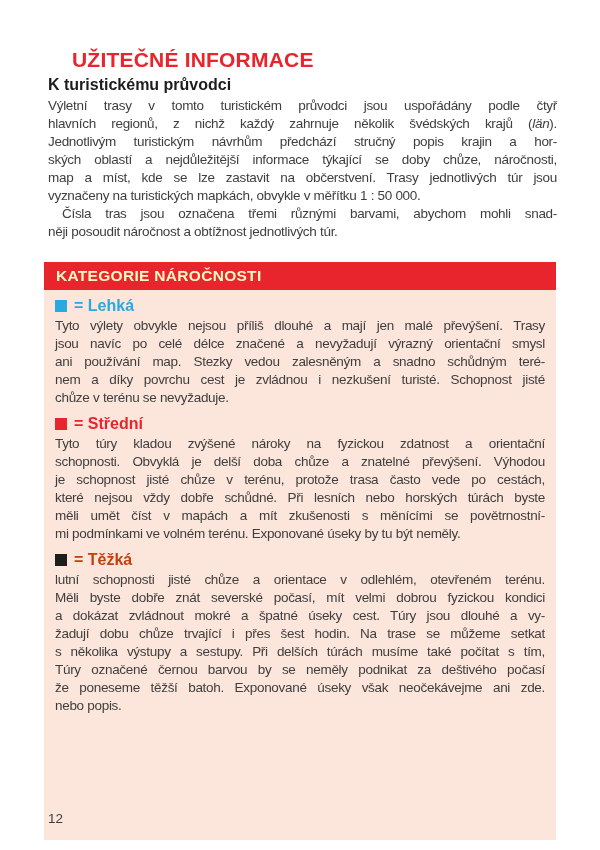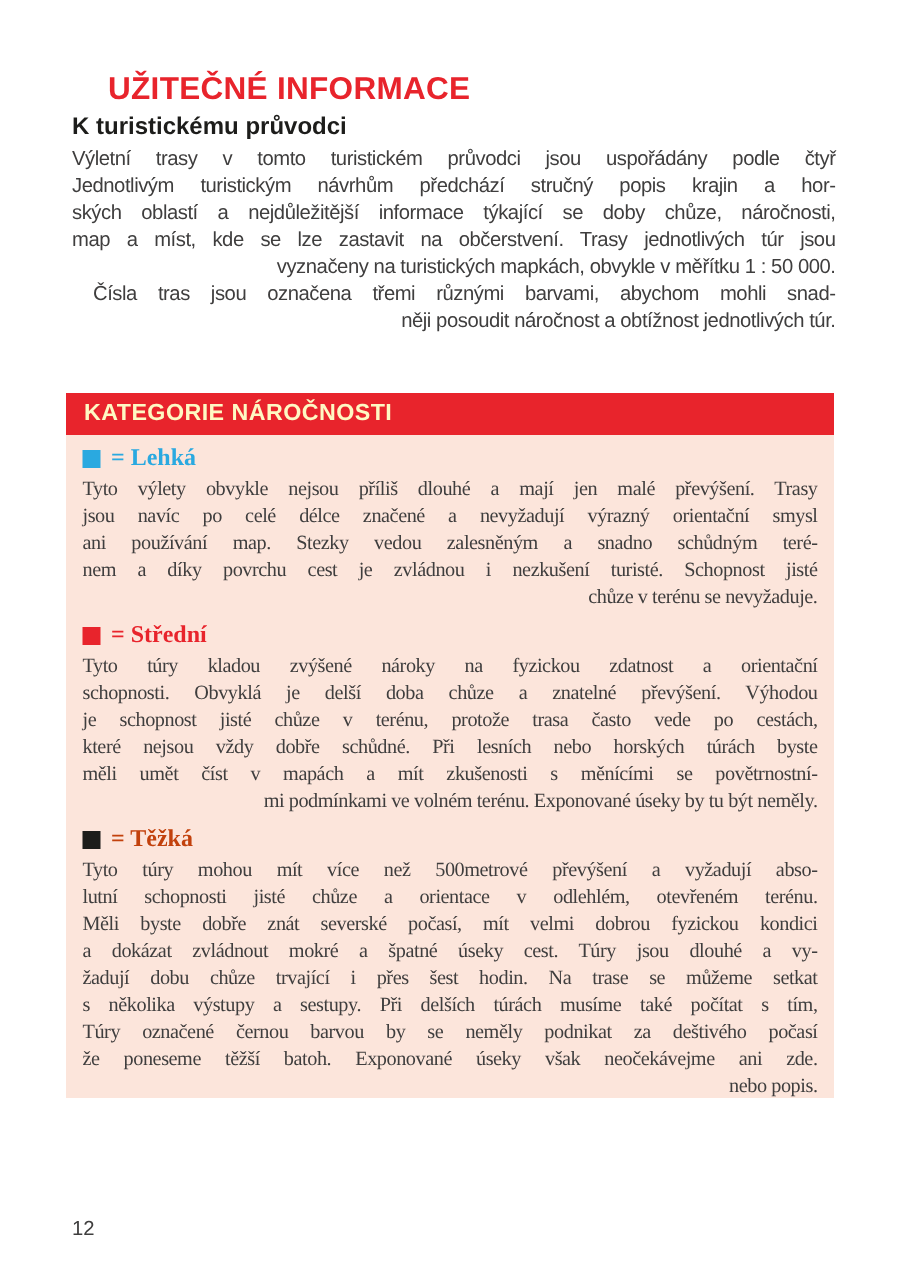--- a/index.html
+++ b/index.html
@@ -16,35 +16,35 @@
     font-size:21px;line-height:24px;font-weight:bold;letter-spacing:0.2px;
   }
 
   .intro{position:absolute;left:48px;top:74px;width:509px;}
   .intro h2{
     margin:2px 0 3px 0;font-size:16px;line-height:18px;font-weight:bold;color:#1d1d1b;
   }
   .para{
     font-size:13.5px;line-height:18px;letter-spacing:-0.3px;color:#3f3e3e;
   }
-  .tline{white-space:normal;text-align:right;}
+  .tline{white-space:normal;}
   .tline.just{text-align:justify;text-align-last:justify;}
   .indent-first .tline:first-child{text-indent:14px;}
   em{font-style:italic;}
 
   .banner{
     position:absolute;left:44px;top:262px;width:512px;height:28px;
     box-sizing:border-box;padding:0 12px;
     color:#fef9c3;font-size:15.5px;font-weight:bold;letter-spacing:0.3px;
     line-height:28px;
   }
 
   .box{
-    position:absolute;left:44px;top:290px;width:512px;height:442px;
-    box-sizing:border-box;padding:4px 11px 0 11px;font-family:Liberation Serif, serif;
+    position:absolute;left:44px;top:290px;width:512px;height:550px;
+    box-sizing:border-box;padding:4px 11px 0 11px;
   }
   .cat-head{
     margin:7px 0 1px 0;font-size:16px;line-height:20px;font-weight:bold;
     display:flex;align-items:center;
   }
   .cat:first-child .cat-head{margin-top:2px;}
   .sq{display:inline-block;width:12px;height:12px;margin-right:7px;flex:0 0 auto;}
 
   .pagenum{
     position:absolute;left:48px;top:811px;font-size:13.5px;color:#3f3e3e;
@@ -54,20 +54,21 @@
 <body>
 
 <div class="page">
 
   <h1 class="title" style="color: rgb(232, 36, 44);">UŽITEČNÉ INFORMACE</h1>
 
   <div class="intro">
     <h2>K turistickému průvodci</h2>
     <div class="para">
         <div class="tline just">Výletní trasy v tomto turistickém průvodci jsou uspořádány podle čtyř</div>
+        <div class="tline just">hlavních regionů, z nichž každý zahrnuje několik švédských krajů (<em>län</em>).</div>
         <div class="tline just">Jednotlivým turistickým návrhům předchází stručný popis krajin a hor-</div>
         <div class="tline just">ských oblastí a nejdůležitější informace týkající se doby chůze, náročnosti,</div>
         <div class="tline just">map a míst, kde se lze zastavit na občerstvení. Trasy jednotlivých túr jsou</div>
         <div class="tline">vyznačeny na turistických mapkách, obvykle v měřítku 1 : 50 000.</div>
       </div>
     <div class="para indent-first">
         <div class="tline just">Čísla tras jsou označena třemi různými barvami, abychom mohli snad-</div>
         <div class="tline">něji posoudit náročnost a obtížnost jednotlivých túr.</div>
       </div>
   </div>
@@ -106,21 +107,20 @@
           <div class="tline">mi podmínkami ve volném terénu. Exponované úseky by tu být neměly.</div>
         </div>
     </div>
 
     <div class="cat">
       <div class="cat-head">
         <span class="sq" style="background-color: rgb(29, 29, 27);"></span>
         <span style="color: #c2410c;">= Těžká</span>
       </div>
       <div class="para">
-          <div class="tline just">Tyto túry mohou mít více než 500metrové převýšení a vyžadují abso-</div>
           <div class="tline just">lutní schopnosti jisté chůze a orientace v odlehlém, otevřeném terénu.</div>
           <div class="tline just">Měli byste dobře znát severské počasí, mít velmi dobrou fyzickou kondici</div>
           <div class="tline just">a dokázat zvládnout mokré a špatné úseky cest. Túry jsou dlouhé a vy-</div>
           <div class="tline just">žadují dobu chůze trvající i přes šest hodin. Na trase se můžeme setkat</div>
           <div class="tline just">s několika výstupy a sestupy. Při delších túrách musíme také počítat s tím,</div>
           <div class="tline just">Túry označené černou barvou by se neměly podnikat za deštivého počasí</div>
           <div class="tline just">že poneseme těžší batoh. Exponované úseky však neočekávejme ani zde.</div>
           <div class="tline">nebo popis.</div>
         </div>
     </div>

